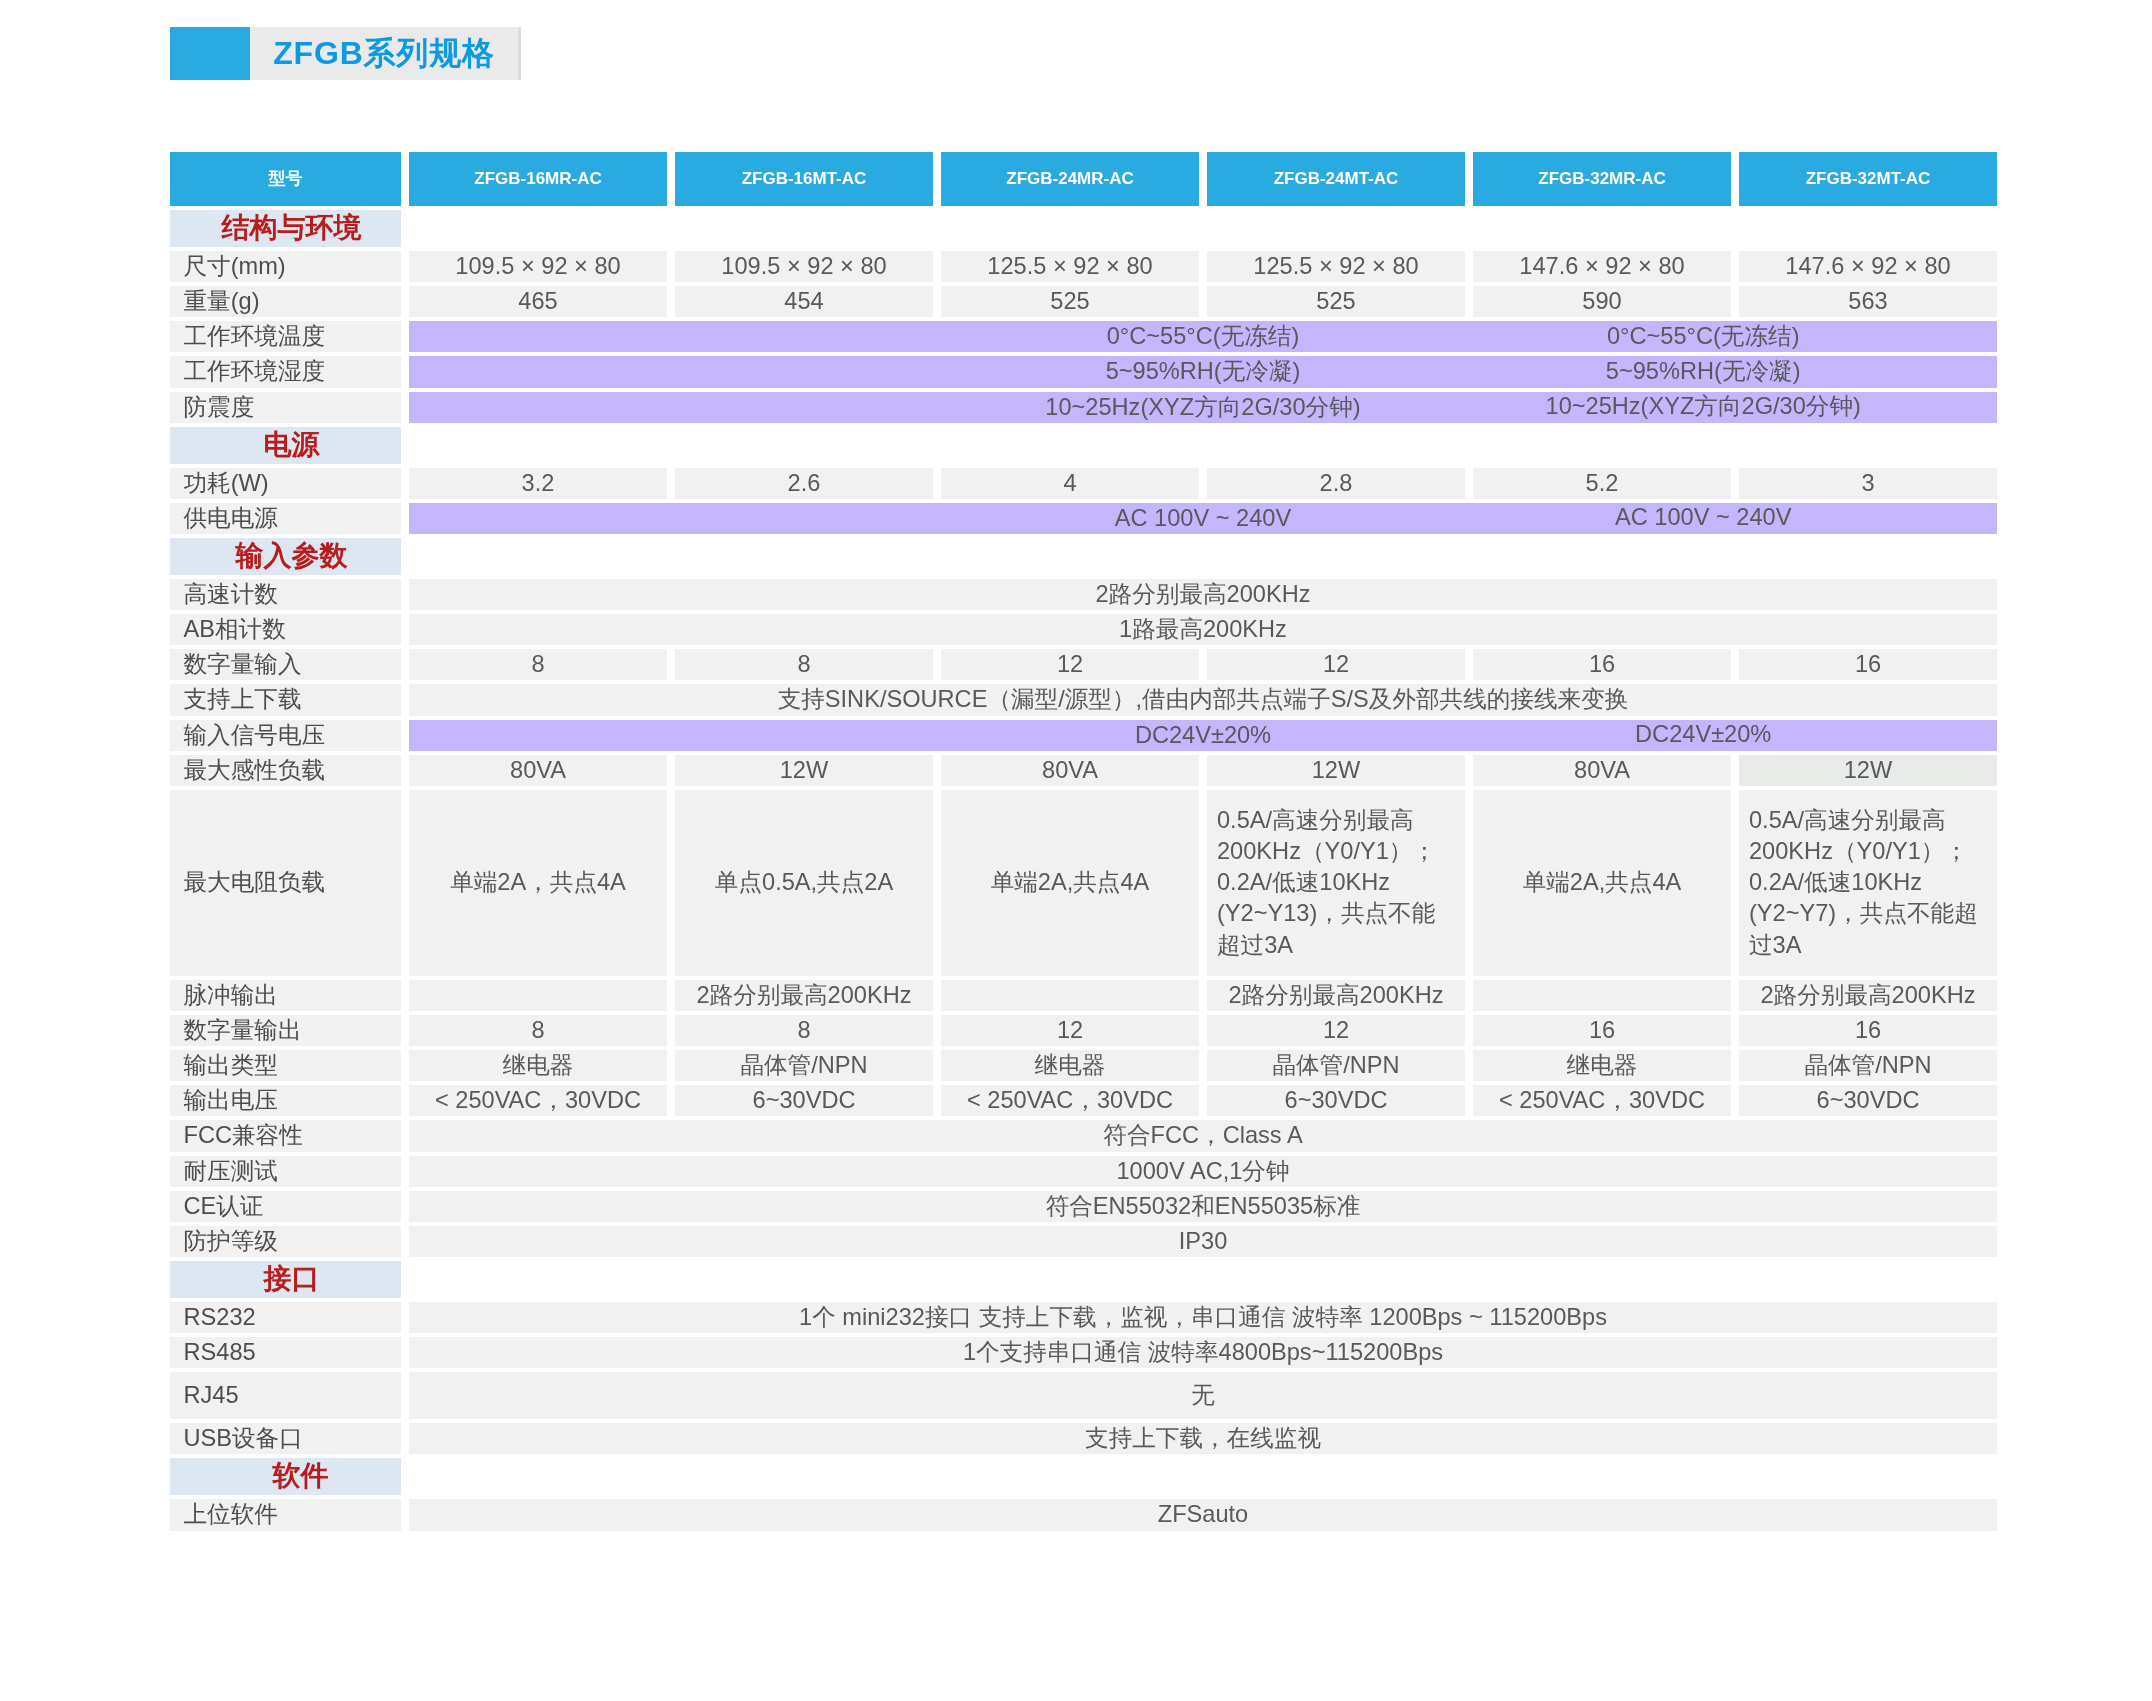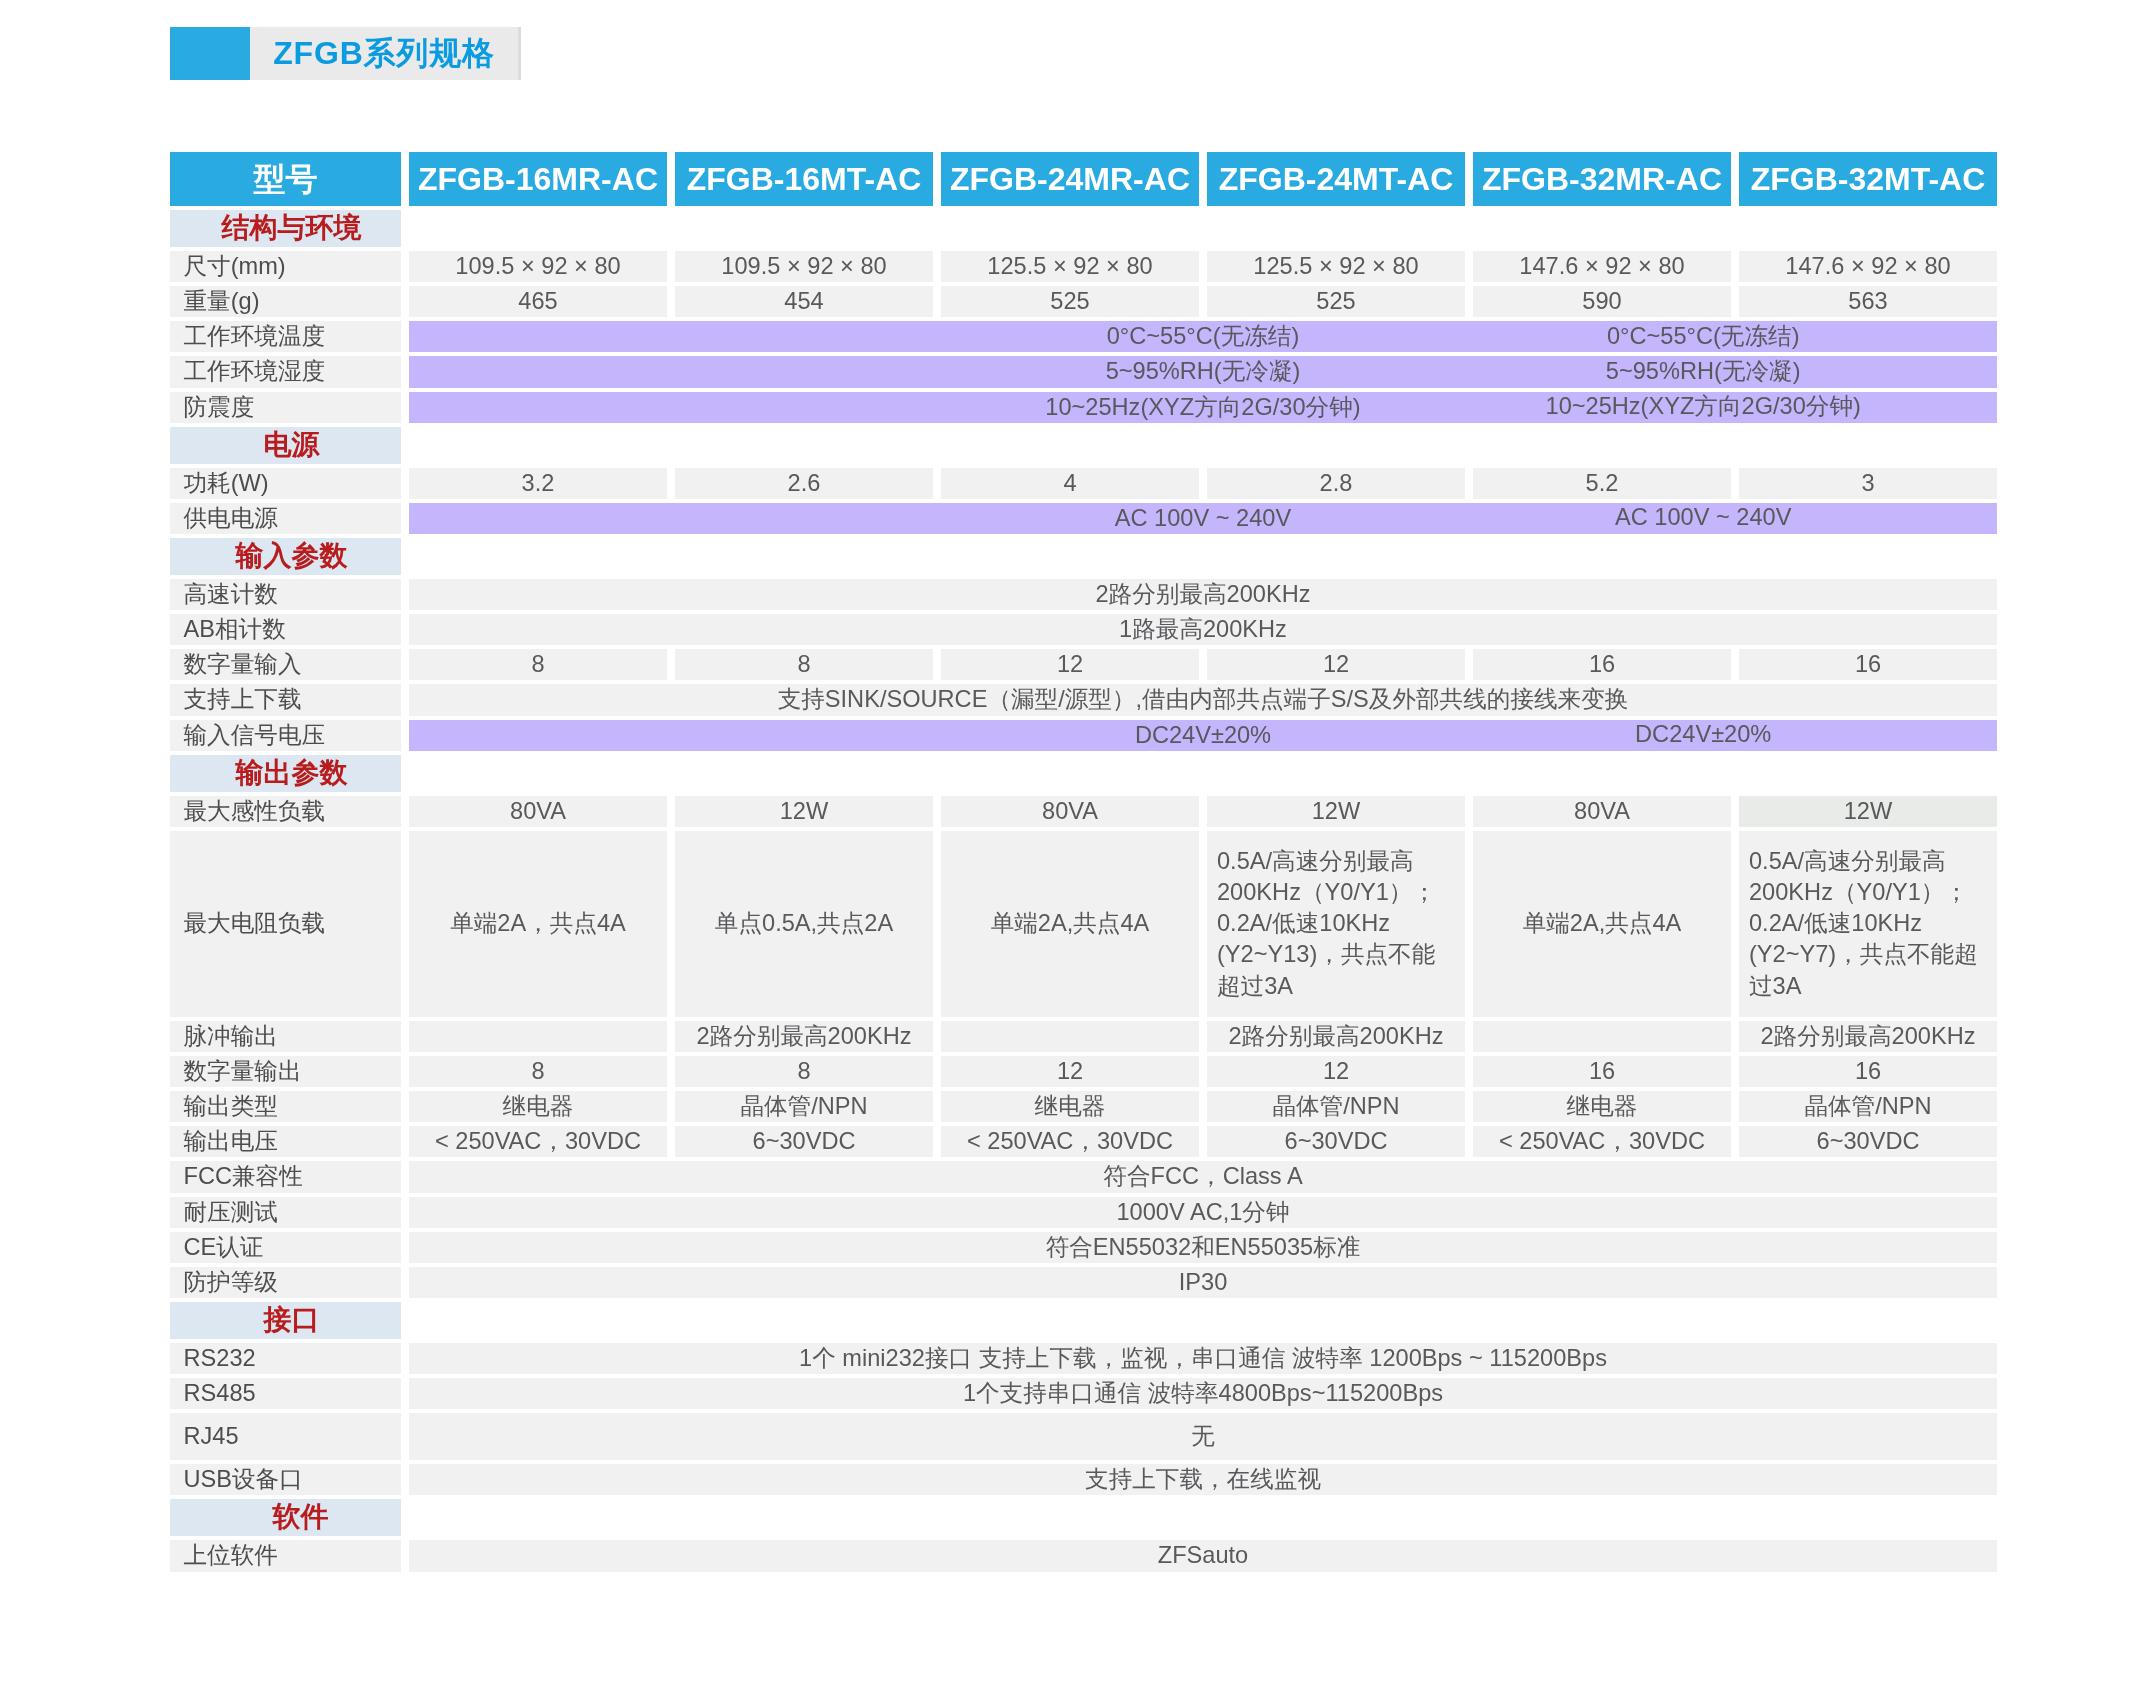--- a/index.html
+++ b/index.html
@@ -16,21 +16,21 @@
 
   
   table{
     position:absolute;left:162px;top:148px;
     border-collapse:separate;border-spacing:8.4px 4.2px;table-layout:fixed;
   }
   td{
     padding:0;vertical-align:middle;overflow:hidden;
     color:#58595b;font-size:23.6px;line-height:1.32;
   }
-  td.hd{background:#29aae1;color:#ffffff;font-weight:bold;font-size:32px;text-align:center;}
+  td.hd{background:#29aae1;color:#ffffff;font-weight:bold;font-size:17px;text-align:center;}
   td.lbl{background:#f1f1f2;color:#4d4d4f;padding-left:13.5px;text-align:left;}
   td.sec{background:#dce7f2;color:#b91c1c;font-weight:bold;font-size:28px;padding-left:11.8px;text-align:center;}
   td.sec.ind{padding-left:30px;margin-left:6px;}
   td.blank{background:transparent;}
   td.cell{background:#f1f1f2;text-align:center;}
   td.cell.left{text-align:left;padding:6.7px 8.4px 6.7px 10px;}
   td.cell.dark{background:#e9ebe8;}
   td.dualcell{background:#c4b5fd;text-align:center;position:relative;}
   td.dualcell .dup{
     position:absolute;left:65%;width:33%;top:50%;transform:translateY(-50%);
@@ -145,24 +145,20 @@
         <td class="cell">16</td>
       </tr>
       <tr class="h43">
         <td class="lbl">支持上下载</td>
         <td class="cell" colspan="6">支持SINK/SOURCE（漏型/源型）,借由内部共点端子S/S及外部共线的接线来变换</td>
       </tr>
       <tr class="h43">
         <td class="lbl">输入信号电压</td>
         <td class="dualcell" colspan="6"><span>DC24V±20%</span><span class="dup">DC24V±20%</span></td>
       </tr>
-      <tr class="h44">
-        <td class="sec">输出参数</td>
-        <td class="blank" colspan="6"></td>
-      </tr>
       <tr class="h43">
         <td class="lbl">最大感性负载</td>
         <td class="cell">80VA</td>
         <td class="cell">12W</td>
         <td class="cell">80VA</td>
         <td class="cell">12W</td>
         <td class="cell">80VA</td>
         <td class="cell dark">12W</td>
       </tr>
       <tr class="h220">

